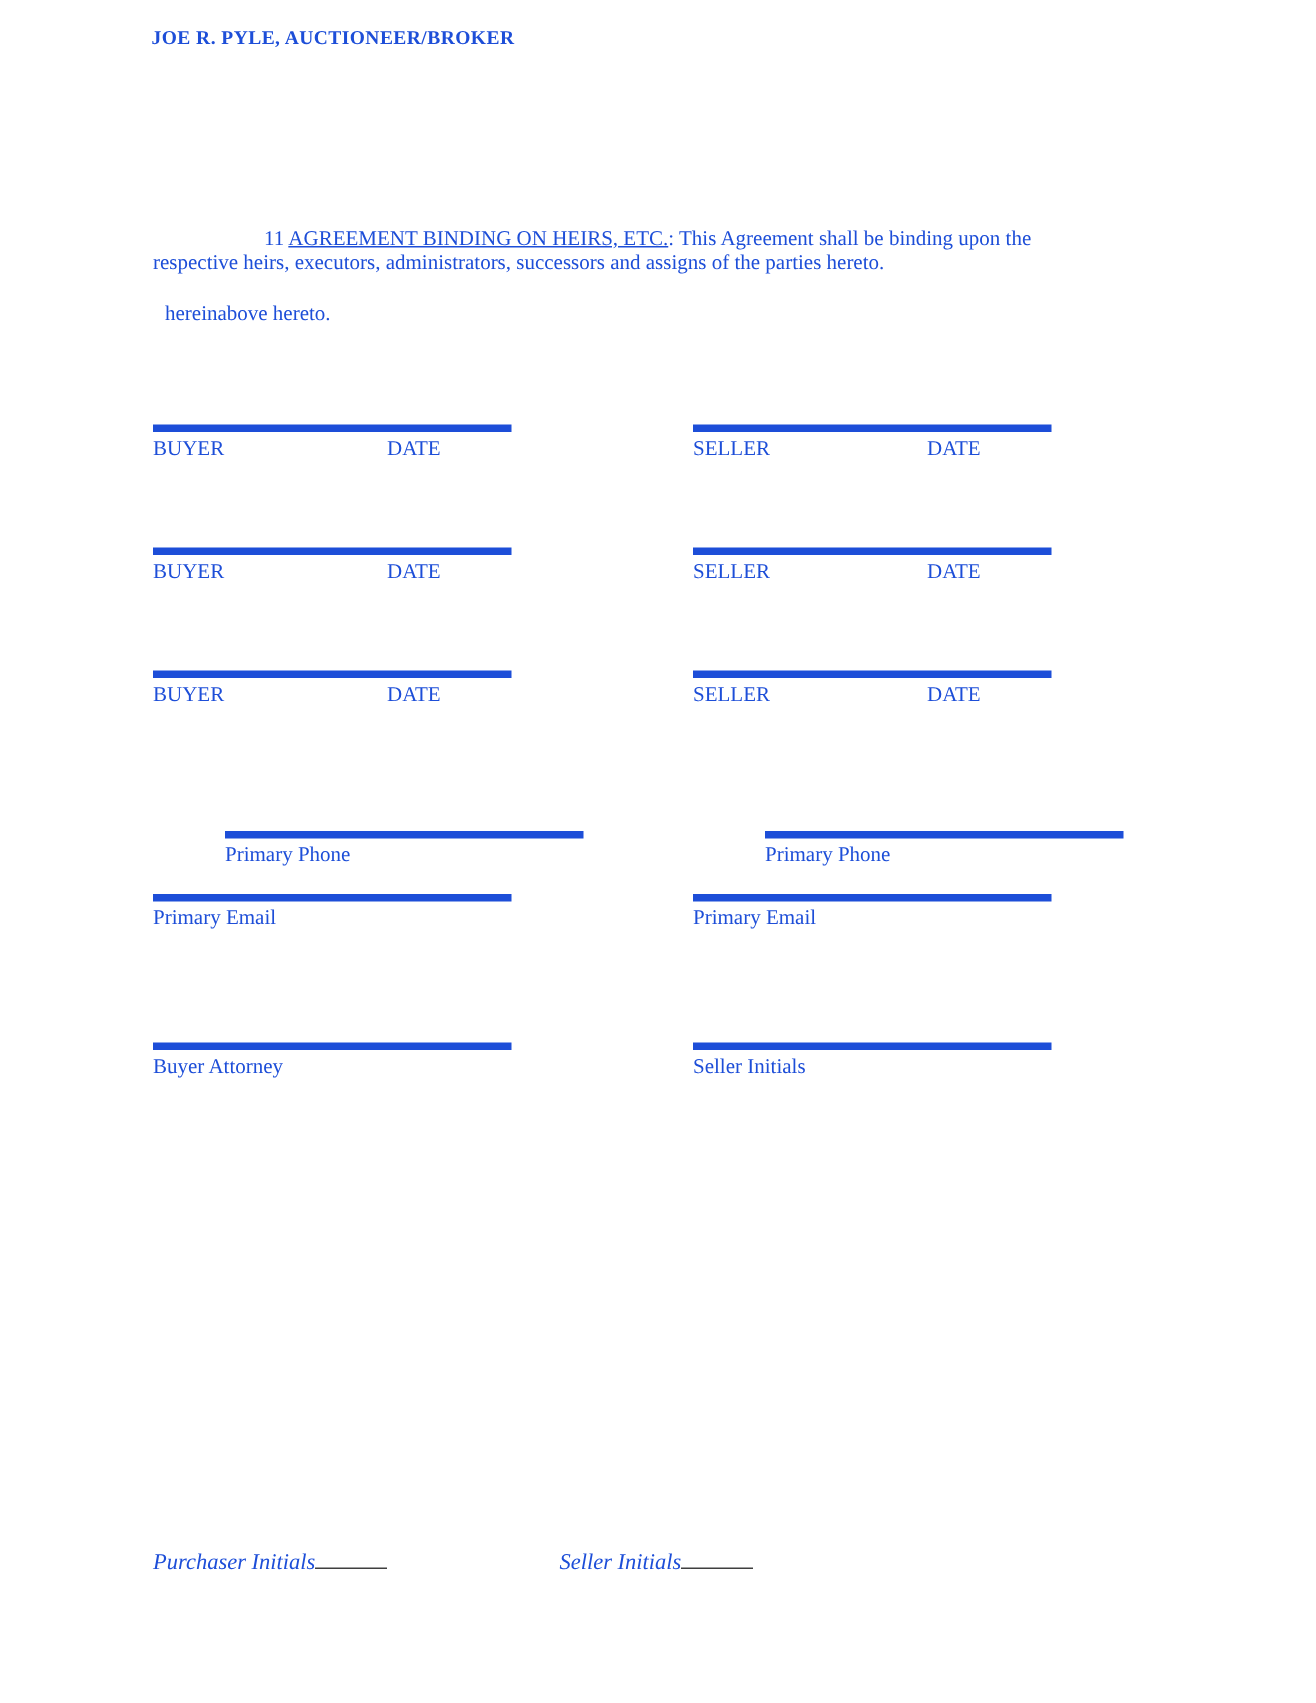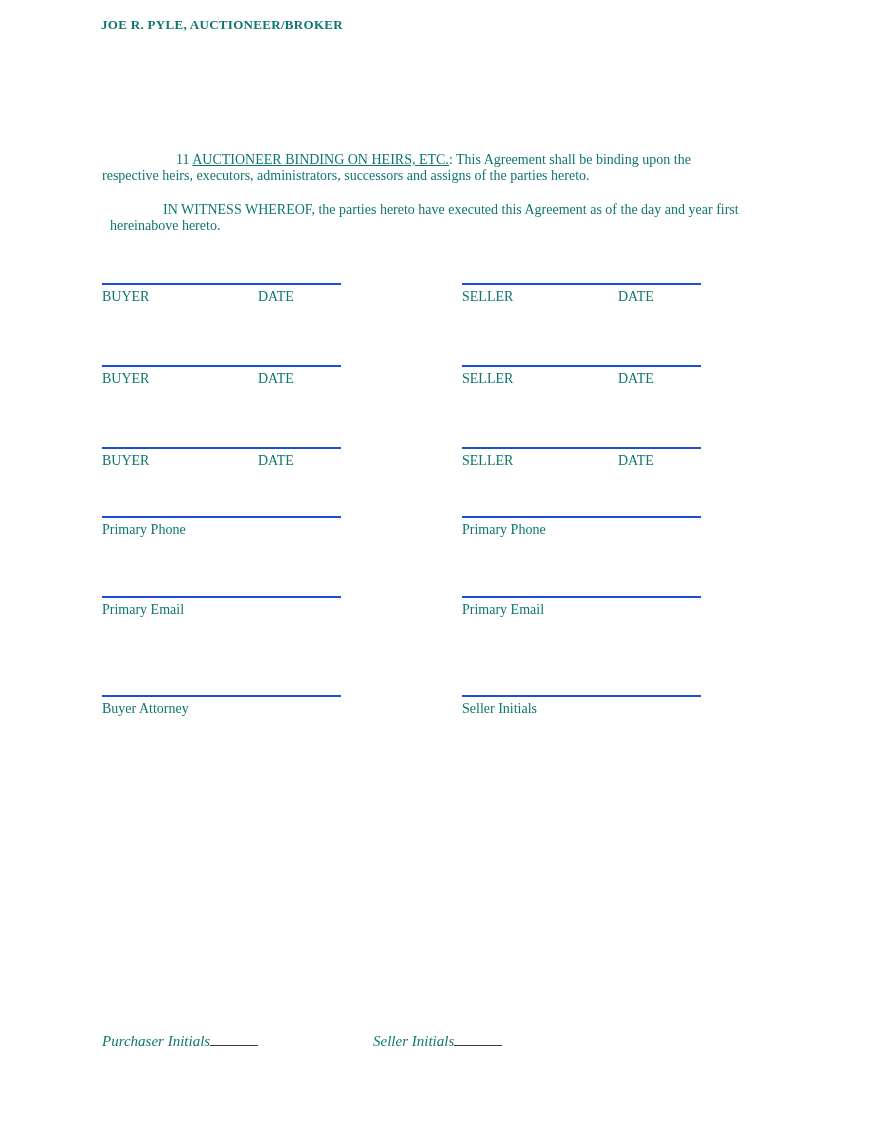--- a/index.html
+++ b/index.html
@@ -6,21 +6,21 @@
     margin: 0;
     padding: 0;
     background: #ffffff;
   }
   .page {
     position: relative;
     width: 877px;
     height: 1135px;
     background: #ffffff;
     font-family: "Liberation Serif", "DejaVu Serif", serif;
-    color: #0f766e;
+    color: #1d4ed8;
     overflow: hidden;
   }
   .letterhead {
     position: absolute;
     left: 101px;
     top: 17px;
     font-size: 13px;
     font-weight: bold;
     letter-spacing: 0.3px;
     white-space: nowrap;
@@ -41,33 +41,33 @@
   .underlined { text-decoration: underline; }
   .sig-row {
     position: absolute;
     left: 0;
     top: 0;
     width: 877px;
     height: 30px;
   }
   .sig-col {
     position: absolute;
-    border-top: 2px solid #1d4ed8;
+    border-top: 5px solid #1d4ed8;
     padding-top: 4px;
     font-size: 14px;
     line-height: 15px;
   }
   .sig-col-left  { left: 102px; width: 239px; }
   .sig-col-right { left: 462px; width: 239px; }
   .label-line { position: relative; display: block; height: 16px; }
   .date-label { position: absolute; left: 156px; top: 0; }
   .row-sig1 .sig-col { top: 283px; }
   .row-sig2 .sig-col { top: 365px; }
   .row-sig3 .sig-col { top: 447px; }
-  .row-phone .sig-col { top: 516px; }
+  .row-phone .sig-col { top: 554px; margin-left: 48px; }
   .row-email .sig-col { top: 596px; }
   .row-attorney .sig-col { top: 695px; }
   .footer-initials {
     position: absolute;
     top: 1031px;
     left: 0;
     width: 877px;
     font-size: 15px;
     line-height: 18px;
   }
@@ -86,26 +86,25 @@
 <body>
 
 <div class="page">
 
   <div class="letterhead">JOE R. PYLE, AUCTIONEER/BROKER</div>
 
   <div class="para para-continuation">
   </div>
 
   <div class="para para-clause17">
-    <div class="line-indent-74"><span>11 </span><span class="underlined">AUCTIONEER BINDING ON HEIRS, ETC.</span><span>: This Agreement shall be binding upon the</span></div>
+    <div class="line-indent-74"><span>11 </span><span class="underlined">AGREEMENT BINDING ON HEIRS, ETC.</span><span>: This Agreement shall be binding upon the</span></div>
     <div>respective heirs, executors, administrators, successors and assigns of the parties hereto.</div>
   </div>
 
   <div class="para para-witness">
-    <div class="line-indent-61">IN WITNESS WHEREOF, the parties hereto have executed this Agreement as of the day and year first</div>
     <div class="line-indent-8">hereinabove hereto.</div>
   </div>
 
   <div class="sig-row row-sig1">
     <div class="sig-col sig-col-left">
       <span class="label-line">
         <span>BUYER</span>
         <span class="date-label">DATE</span>
       </span>
     </div>

